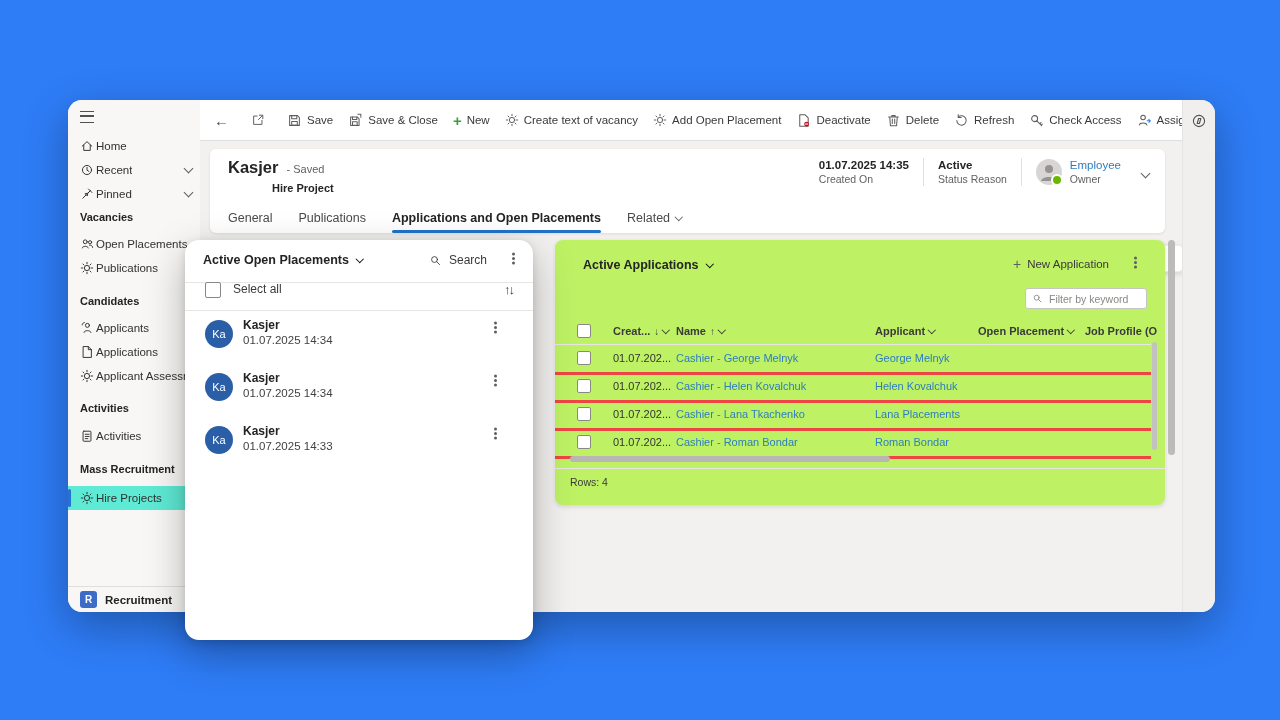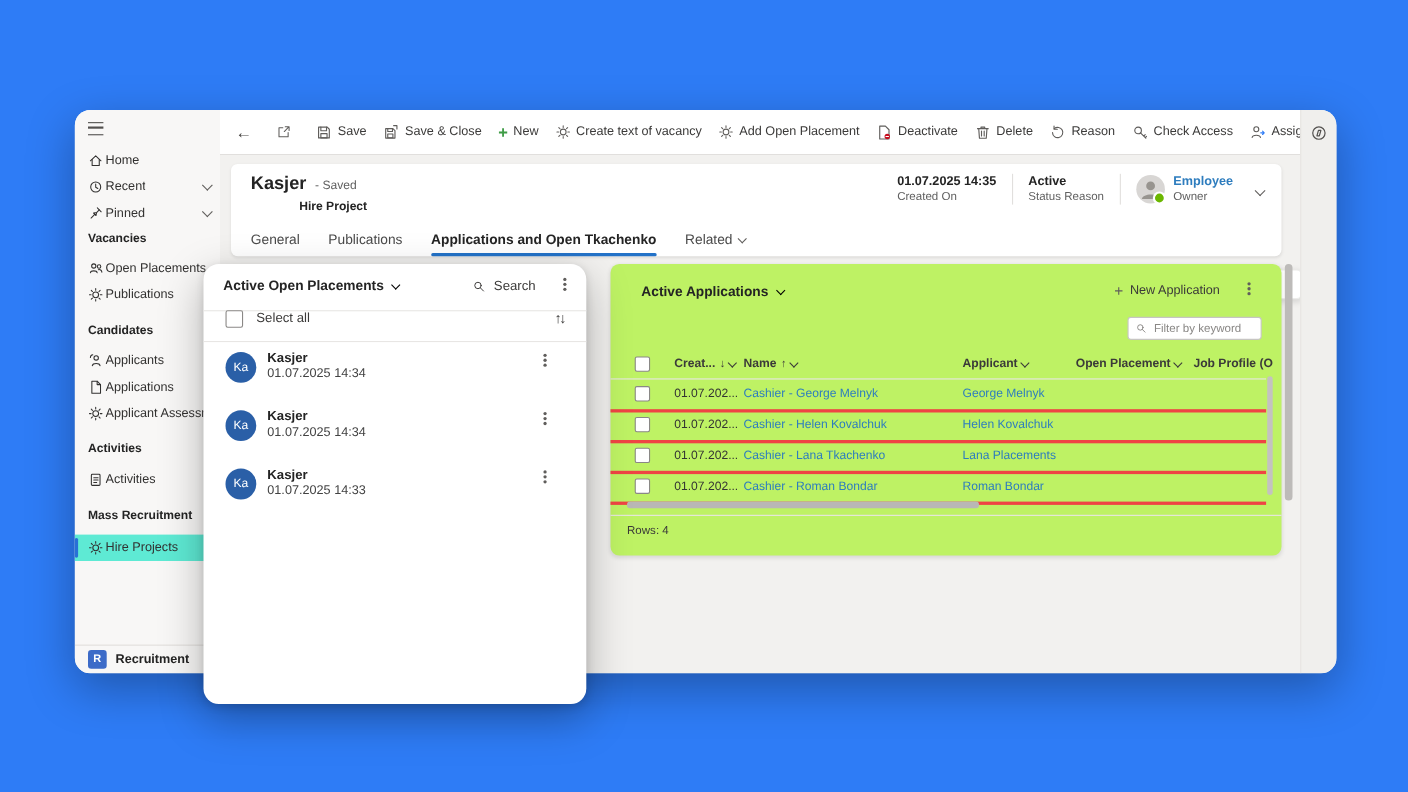--- a/index.html
+++ b/index.html
@@ -51,21 +51,21 @@
   
   .header-card{position:absolute;left:10px;top:8px;width:955px;height:84px;background:#fff;border-radius:6px;
                box-shadow:0 1px 3px rgba(0,0,0,.09);}
   .title-row{position:absolute;left:18px;top:9px;display:flex;align-items:baseline;gap:8px;}
   .rec-title{font-size:16.5px;font-weight:bold;color:#242424;}
   .rec-saved{font-size:11px;color:#616161;}
   .rec-entity{position:absolute;left:18px;top:33px;font-size:11px;font-weight:bold;color:#242424;padding-left:44px;}
   .header-right{position:absolute;right:44px;top:9px;display:flex;align-items:center;}
   .hfield{padding:0 14px;display:flex;flex-direction:column;gap:2px;}
   .hfield .val{font-size:11.5px;font-weight:bold;color:#242424;white-space:nowrap;}
-  .hfield .val.link{color:#2e7dbe;font-weight:bold;}
+  .hfield .val.link{color:#2e7dbe;font-weight:normal;}
   .hfield .cap{font-size:10.5px;color:#616161;white-space:nowrap;}
   .hdiv{width:1px;height:28px;background:#e1dfdd;}
   .owner{display:flex;align-items:center;gap:8px;padding:0 0 0 14px;}
   .avatar{position:relative;width:26px;height:26px;border-radius:50%;background:#d8d6d4;overflow:visible;}
   .avatar svg{position:absolute;left:1px;top:1px;}
   .presence{position:absolute;right:-1px;bottom:-1px;width:8px;height:8px;border-radius:50%;background:#6bb700;border:2px solid #fff;}
   .header-chev{position:absolute;right:16px;top:24px;color:#605e5c;}
   .tabs{position:absolute;left:18px;bottom:0;height:30px;display:flex;align-items:center;gap:26px;}
   .tab{position:relative;height:30px;display:flex;align-items:center;gap:6px;font-size:12.5px;color:#4a4a4a;cursor:default;}
   .tab.active{font-weight:bold;color:#242424;}
@@ -291,21 +291,21 @@
           <svg width="15" height="15" viewBox="0 0 16 16" fill="none" stroke="currentColor">
               <path d="M2.8 4.2h10.4M6.2 4V2.8h3.6V4M4 4.2l.7 9.3h6.6l.7-9.3M6.7 6.5v4.8M9.3 6.5v4.8"></path>
             </svg>
           <span>Delete</span>
         </span>
         <span class="cmd">
           <svg width="15" height="15" viewBox="0 0 16 16" fill="none" stroke="currentColor">
               <path d="M3 8a5 5 0 1 0 1.7-3.8"></path>
               <path d="M4.5 1.6v3.2h3.2"></path>
             </svg>
-          <span>Reason</span>
+          <span>Refresh</span>
         </span>
         <span class="cmd">
           <svg width="15" height="15" viewBox="0 0 16 16" fill="none" stroke="currentColor">
               <circle cx="6" cy="6" r="3.2"></circle>
               <path d="M8.3 8.3 13.5 13.5M11.5 11.5l1.4-1.4M13 13l1.2-1.2"></path>
             </svg>
           <span>Check Access</span>
         </span>
         <span class="cmd">
           <svg width="15" height="15" viewBox="0 0 16 16" fill="none" stroke="currentColor">
@@ -358,21 +358,21 @@
           <span class="chev header-chev"></span>
 
           <div class="tabs">
             <span class="tab">
                 <span>General</span>
               </span>
             <span class="tab">
                 <span>Publications</span>
               </span>
             <span class="tab active">
-                <span>Applications and Open Tkachenko</span>
+                <span>Applications and Open Placements</span>
               </span>
             <span class="tab">
                 <span>Related</span>
                 <span class="chev sm"></span>
               </span>
           </div>
         </div>
 
         <div class="form-assist">
           <svg width="13" height="13" viewBox="0 0 16 16" fill="none" stroke="currentColor">

